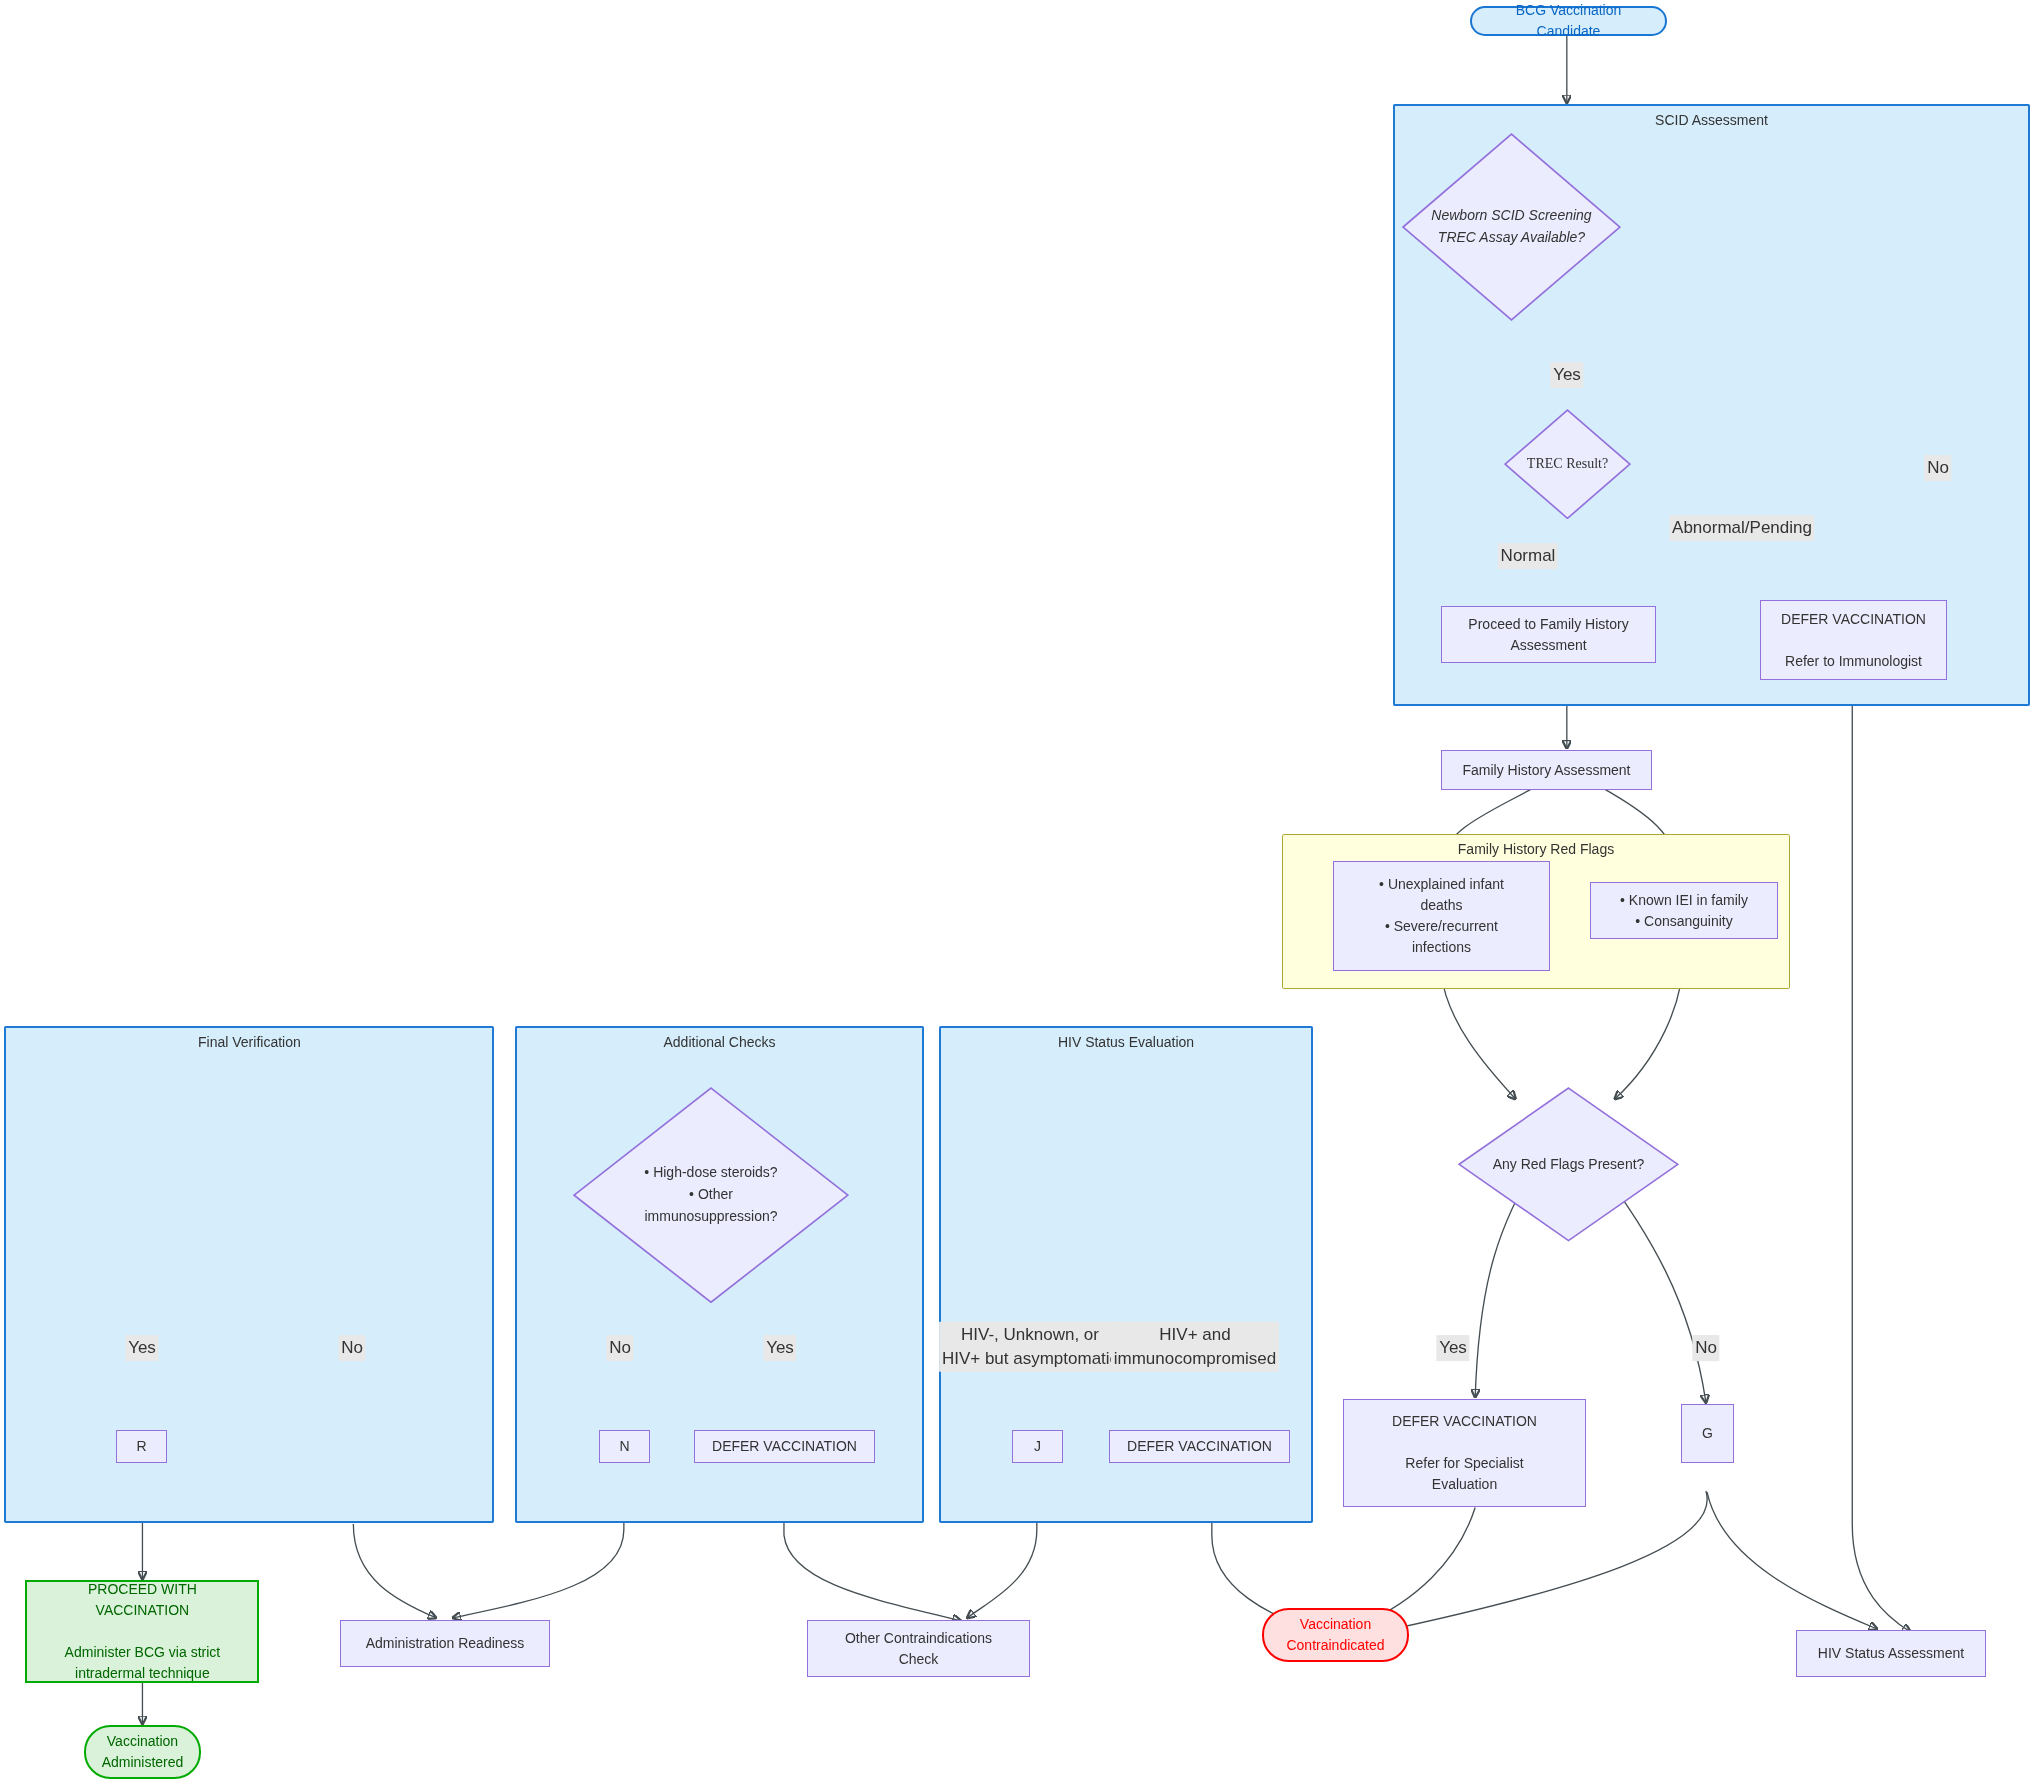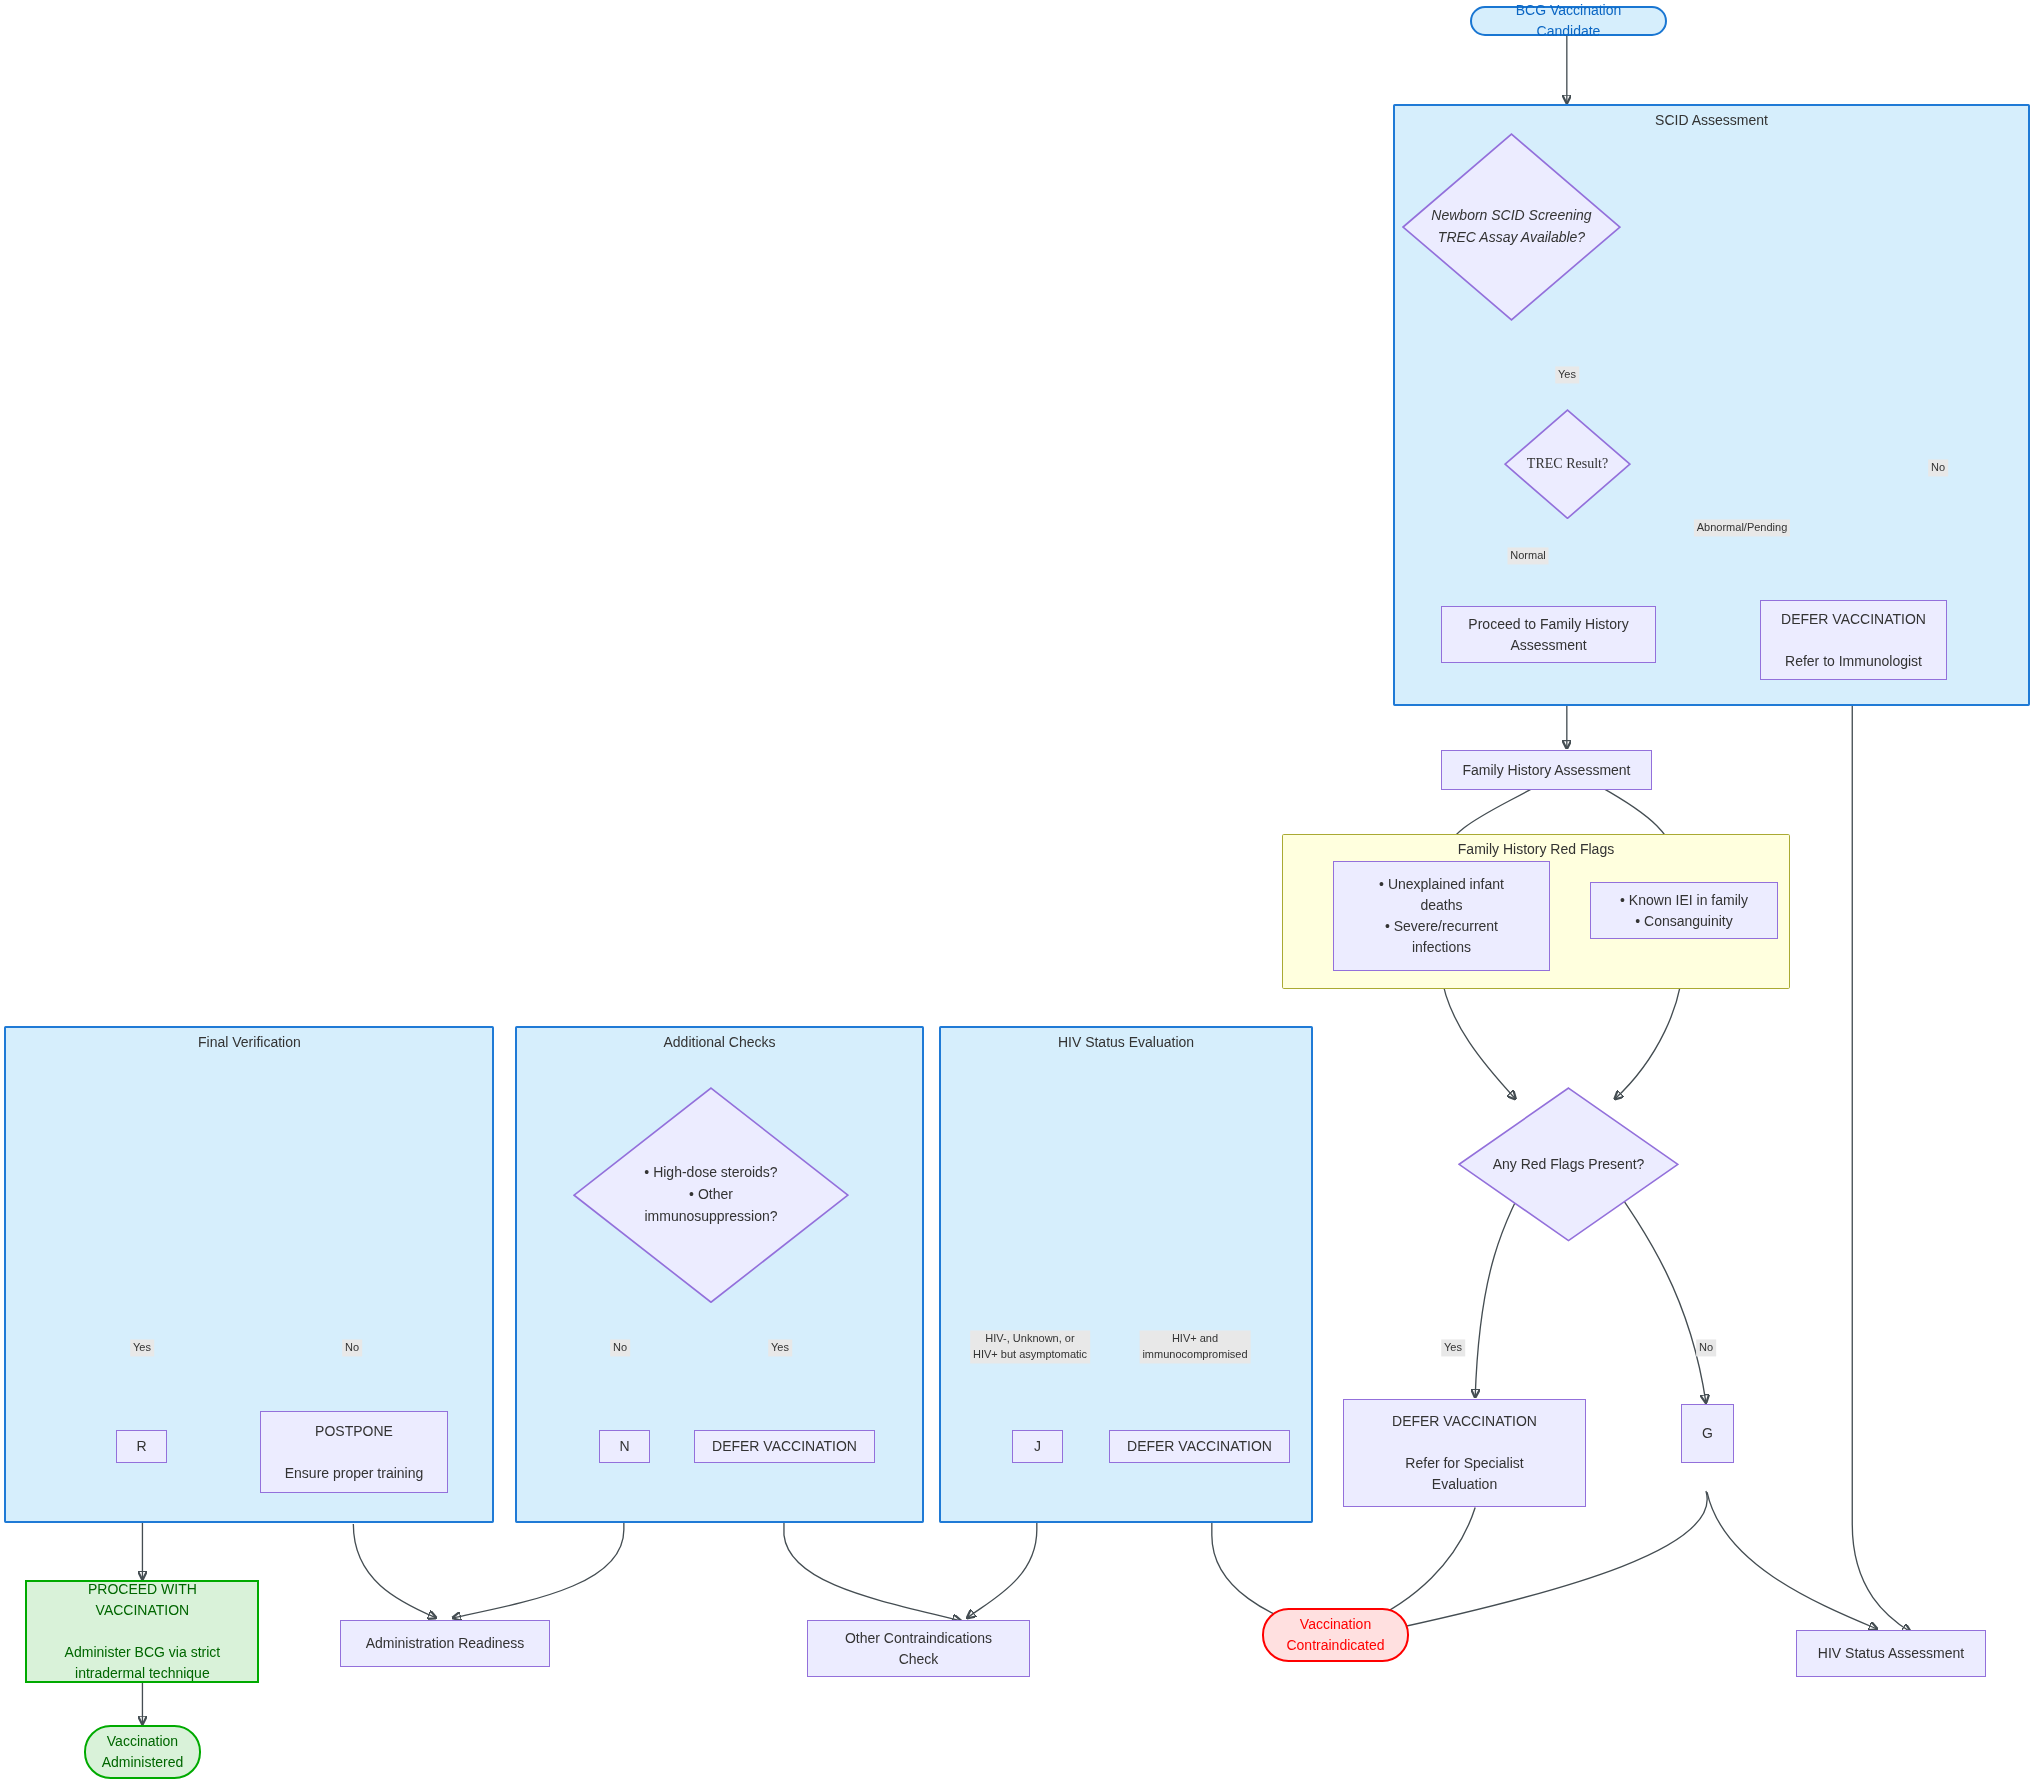--- a/index.html
+++ b/index.html
@@ -22,21 +22,21 @@
   .node.success-round{border:2.8px solid #00aa00;background:#d9f2d9;color:#006600;border-radius:26.5px;}
   .node.danger-round{border:2.8px solid #ff0000;background:#ffe0e0;color:#ff0000;border-radius:26.5px;}
 
   
   .diamond{position:absolute;}
   .diamond .shape{position:absolute;inset:0;}
   .diamond .label{position:absolute;inset:0;display:flex;align-items:center;justify-content:center;
                   text-align:center;font-size:14px;color:#333333;line-height:1.55;white-space:pre-line;pointer-events:none;}
 
   
-  .elabel{position:absolute;background:#e8e8e8;color:#333;font-size:11px;line-height:1.45;padding:0.6px 2.8px;
+  .elabel{position:absolute;background:#e8e8e8;color:#333;font-size:17px;line-height:1.45;padding:0.6px 2.8px;
           text-align:center;white-space:pre-line;transform:translate(-50%,-50%);}
 
   svg.edges{position:absolute;left:0;top:0;width:2035px;height:1790px;overflow:visible;pointer-events:none;}
   svg.edges path{fill:none;stroke:#444d52;stroke-width:2.4;}
 </style>
 </head>
 <body>
 
 <div id="canvas">
 
@@ -227,25 +227,20 @@
 
   <div class="node" style="left:340px;top:1620px;width:210px;height:47px;">
     <div class="inner">Administration Readiness</div>
   </div>
 
 
   <div class="node" style="left:116px;top:1430px;width:51px;height:33px;">
     <div class="inner">R</div>
   </div>
 
-  <div class="node" style="left:260px;top:1411px;width:188px;height:82px;">
-    <div class="inner">POSTPONE
-
-Ensure proper training</div>
-  </div>
 
   <div class="node success" style="left:25.4px;top:1580px;width:234px;height:103px;">
     <div class="inner">PROCEED WITH
 VACCINATION
 
 Administer BCG via strict
 intradermal technique</div>
   </div>
 
   <div class="node success-round" style="left:84px;top:1725px;width:117px;height:54px;">

